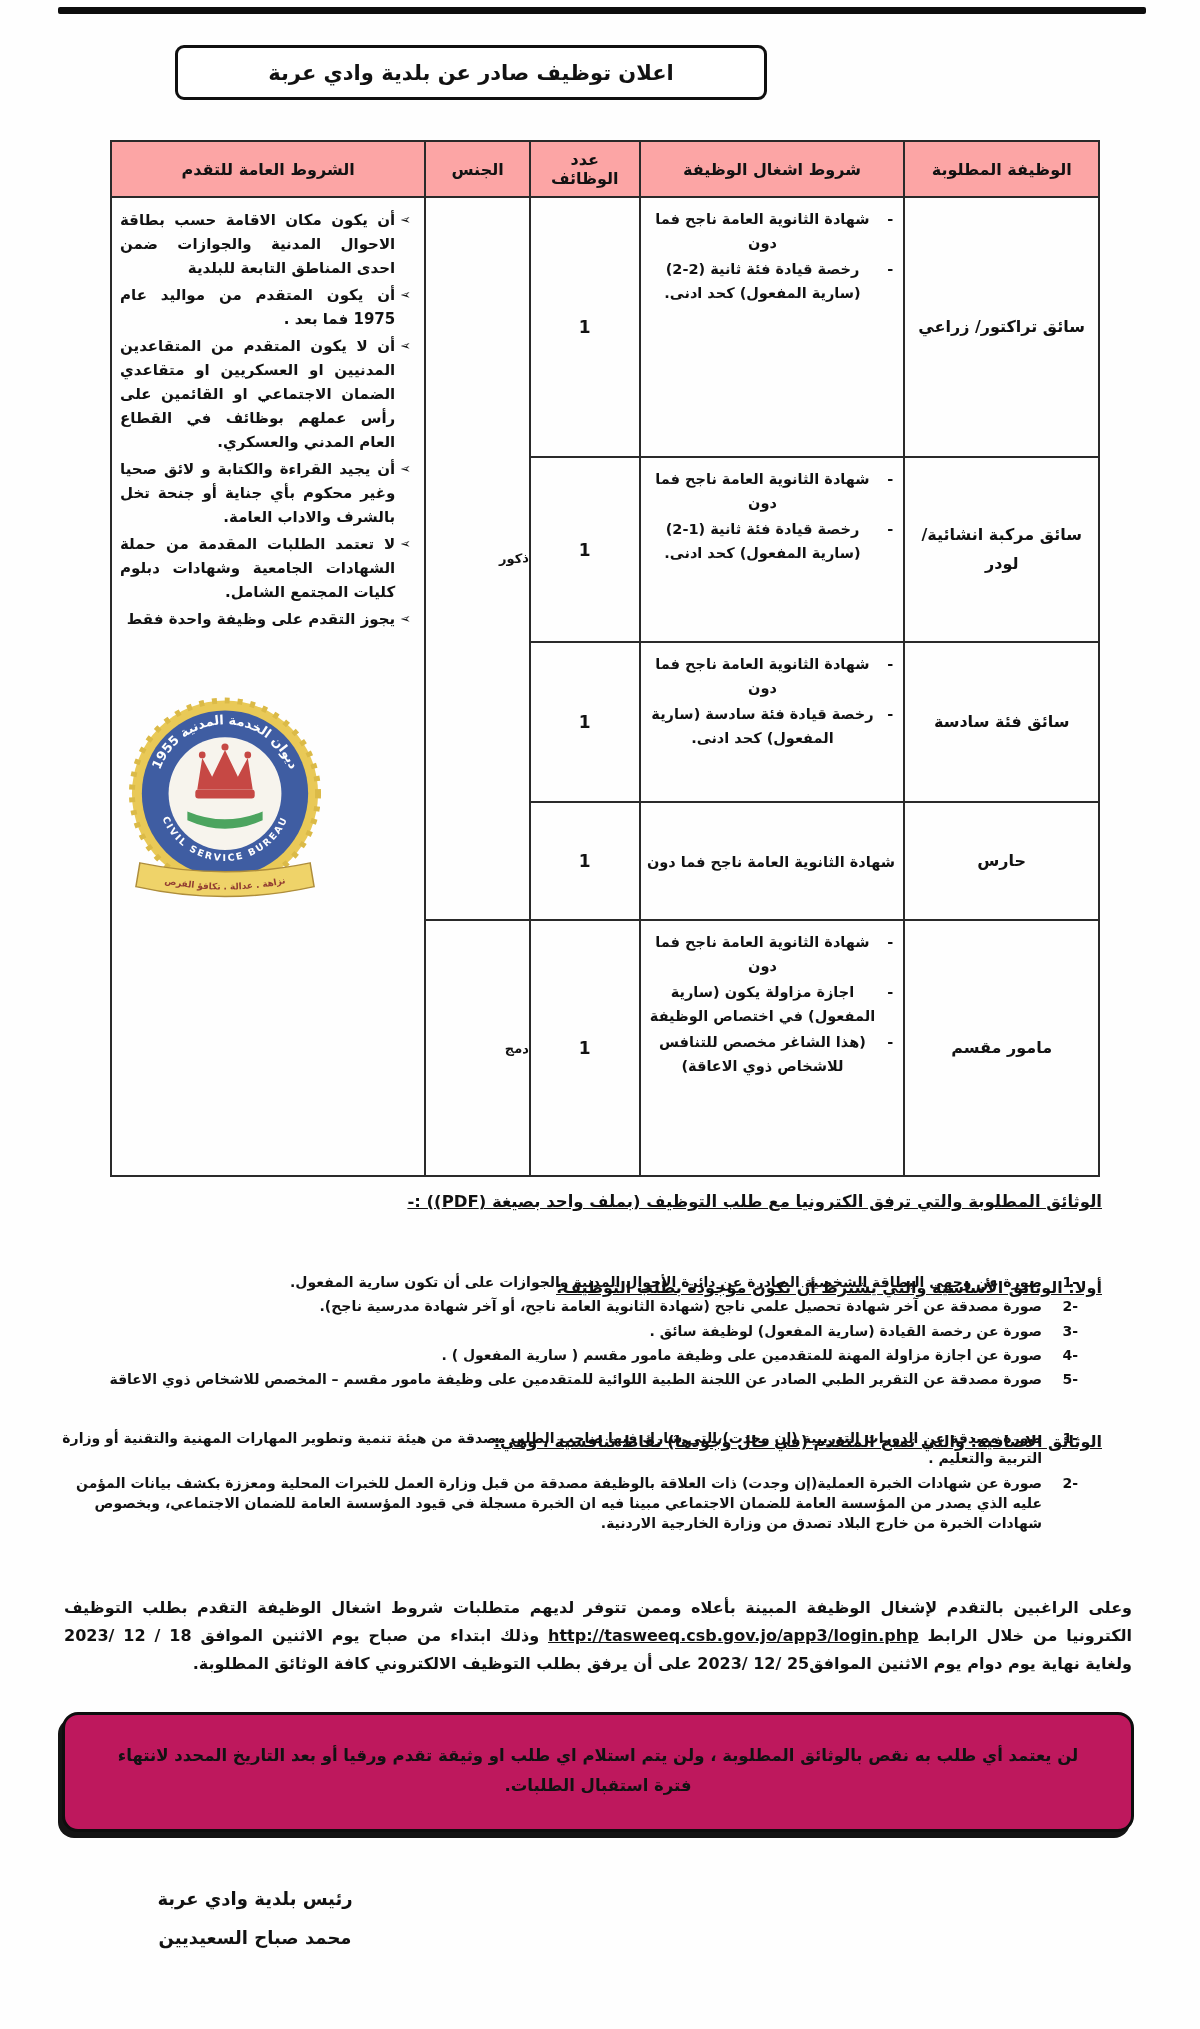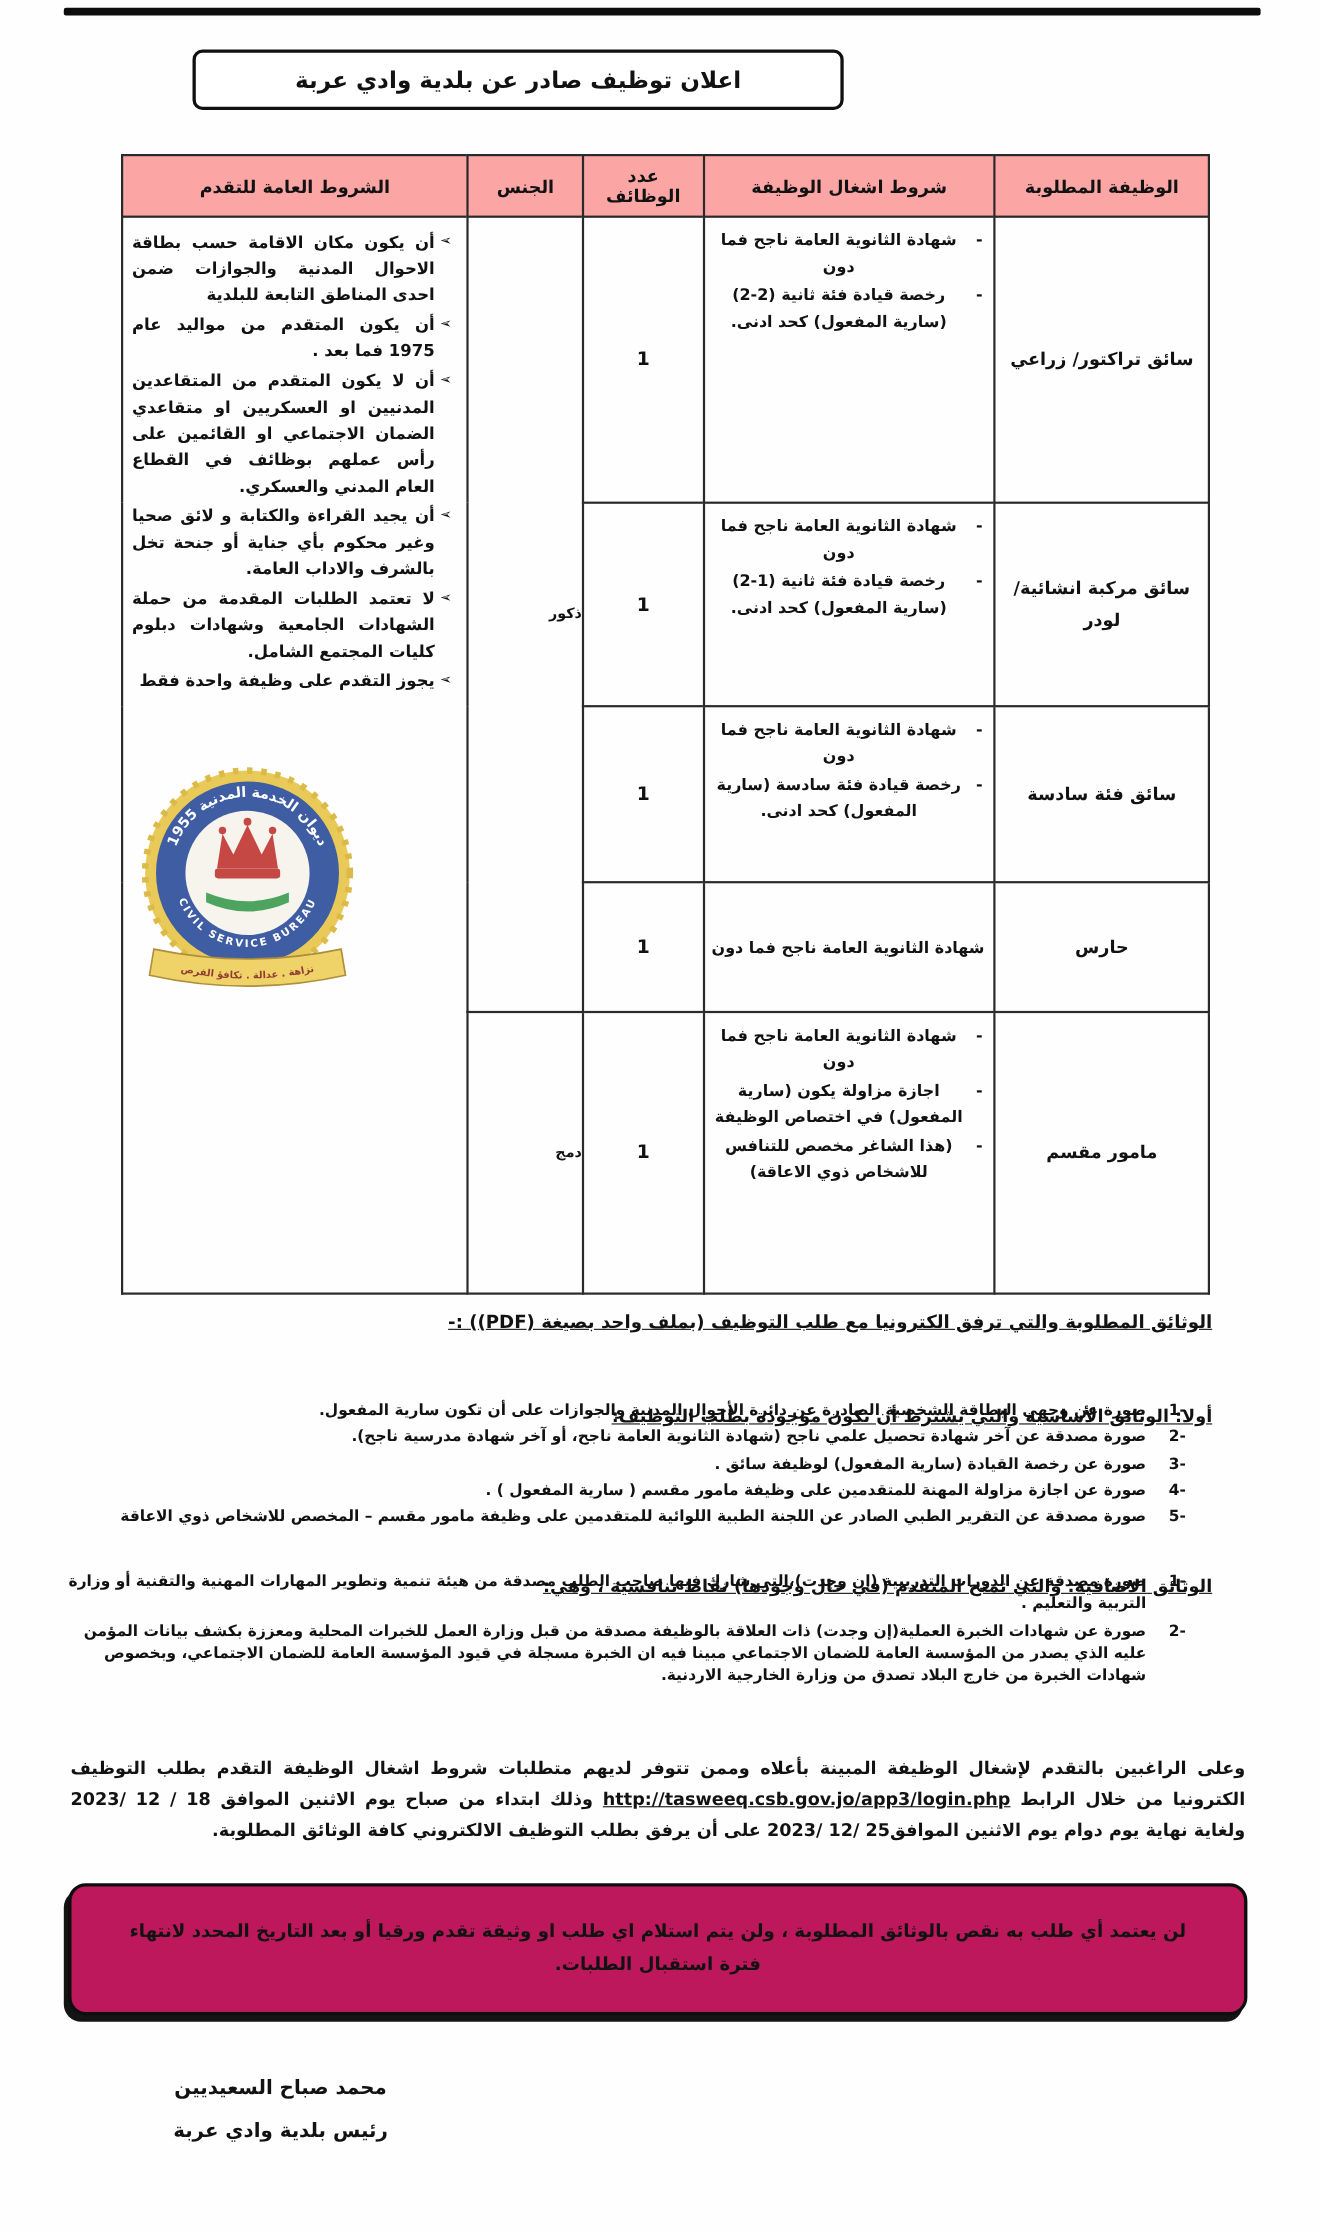--- a/index.html
+++ b/index.html
@@ -283,17 +283,17 @@
 
   <div class="apply-par">
     <span>وعلى الراغبين بالتقدم لإشغال الوظيفة المبينة بأعلاه وممن تتوفر لديهم متطلبات شروط اشغال الوظيفة التقدم بطلب التوظيف الكترونيا من خلال الرابط </span><span class="link">http://tasweeq.csb.gov.jo/app3/login.php</span><span> وذلك ابتداء  من صباح يوم      الاثنين الموافق 18 / 12 /2023 ولغاية نهاية يوم  دوام يوم الاثنين  الموافق25 /12 /2023 على أن يرفق بطلب التوظيف الالكتروني كافة الوثائق المطلوبة.</span>
   </div>
 
   <div class="warning-box">
     <div class="warn-text">لن يعتمد أي طلب به نقص بالوثائق المطلوبة ، ولن يتم استلام اي طلب او وثيقة تقدم ورقيا أو بعد التاريخ المحدد لانتهاء فترة استقبال الطلبات.</div>
   </div>
 
   <div class="signature">
+    <div>رئيس بلدية وادي عربة</div>
     <div>محمد صباح السعيديين</div>
-    <div>رئيس بلدية وادي عربة</div>
   </div>
 
 </div>
 
 </body></html>

